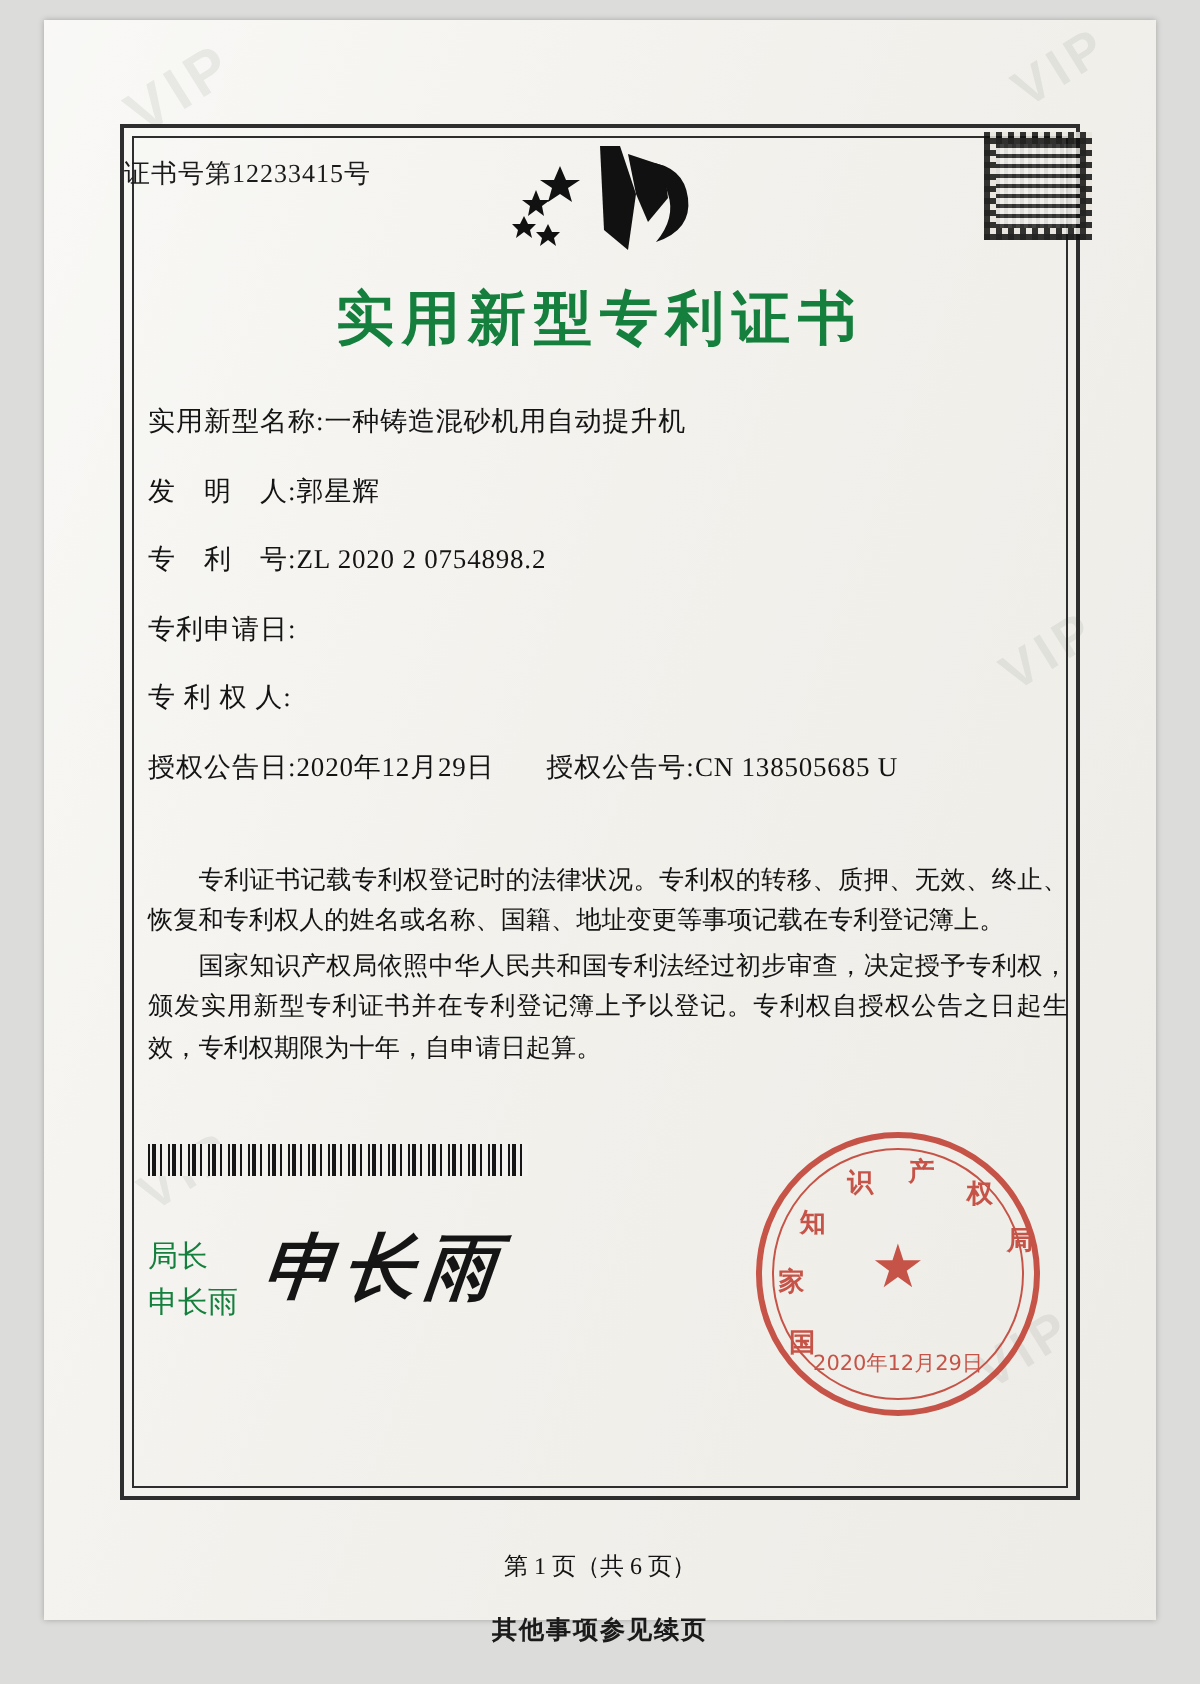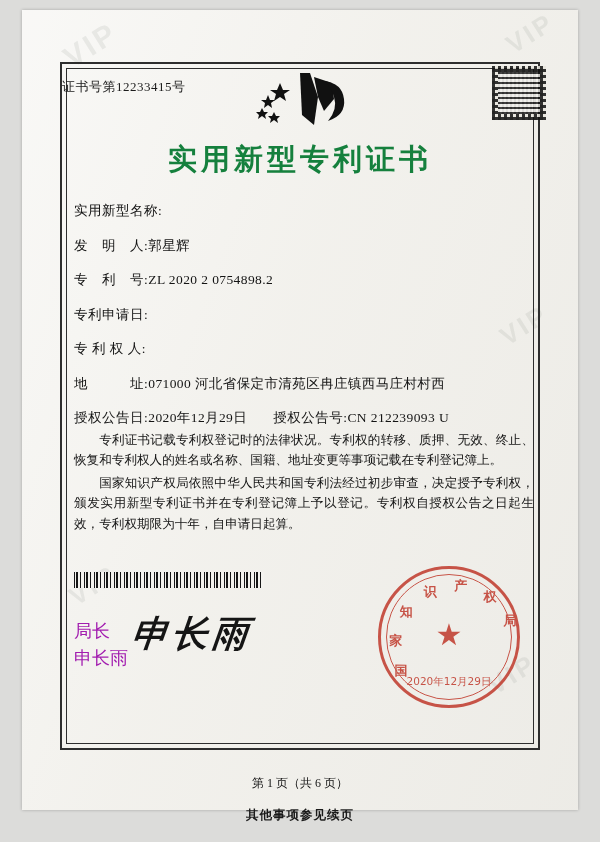--- a/index.html
+++ b/index.html
@@ -165,23 +165,23 @@
     height: 16px;
     background: repeating-linear-gradient(90deg,
       #161616 0 1px, #f3f2ee 1px 2px, #161616 2px 4px, #f3f2ee 4px 6px,
       #161616 6px 7px, #f3f2ee 7px 10px);
   }
 
   .sign-block {
     position: absolute;
     left: 52px;
     top: 608px;
-    font-size: 18px;
+    font-size: 15px;
     line-height: 1.5;
-    color: #a21caf;
+    color: #15803d;
   }
   .signature {
     position: absolute;
     left: 110px;
     top: 600px;
     font-family: "Liberation Serif", serif;
     font-size: 36px;
     font-weight: bold;
     font-style: italic;
     color: #151515;
@@ -287,44 +287,41 @@
           <polygon points="34,45 36,49 40,49 37,52 38,56 34,53 30,56 31,52 28,49 32,49"></polygon>
         </g>
       </svg>
     </div>
 
     <div class="title">实用新型专利证书</div>
 
     <div class="fields">
       <div class="field-row">
         <span class="field-label">实用新型名称:</span>
+        <span class="field-value">一种铸造混砂机用自动提升机</span>
       </div>
       <div class="field-row">
         <span class="field-label">发　明　人:</span>
         <span class="field-value">郭星辉</span>
       </div>
       <div class="field-row">
         <span class="field-label">专　利　号:</span>
         <span class="field-value">ZL 2020 2 0754898.2</span>
       </div>
       <div class="field-row">
         <span class="field-label">专利申请日:</span>
       </div>
       <div class="field-row">
         <span class="field-label">专 利 权 人:</span>
-      </div>
-      <div class="field-row">
-        <span class="field-label">地　　　址:</span>
-        <span class="field-value">071000 河北省保定市清苑区冉庄镇西马庄村村西</span>
       </div>
       <div class="field-row dual">
         <span class="field-label">授权公告日:</span>
         <span class="field-value">2020年12月29日</span>
         <span class="field-label">授权公告号:</span>
-        <span class="field-value">CN 212239093 U</span>
+        <span class="field-value">CN 138505685 U</span>
       </div>
     </div>
 
     <div class="body-text">
       <p>专利证书记载专利权登记时的法律状况。专利权的转移、质押、无效、终止、恢复和专利权人的姓名或名称、国籍、地址变更等事项记载在专利登记簿上。</p>
       <p>国家知识产权局依照中华人民共和国专利法经过初步审查，决定授予专利权，颁发实用新型专利证书并在专利登记簿上予以登记。专利权自授权公告之日起生效，专利权期限为十年，自申请日起算。</p>
     </div>
 
     <div class="barcode"></div>
 

